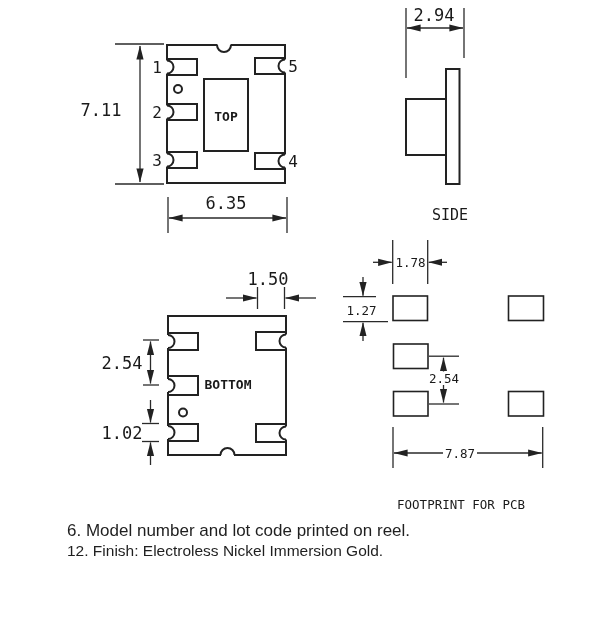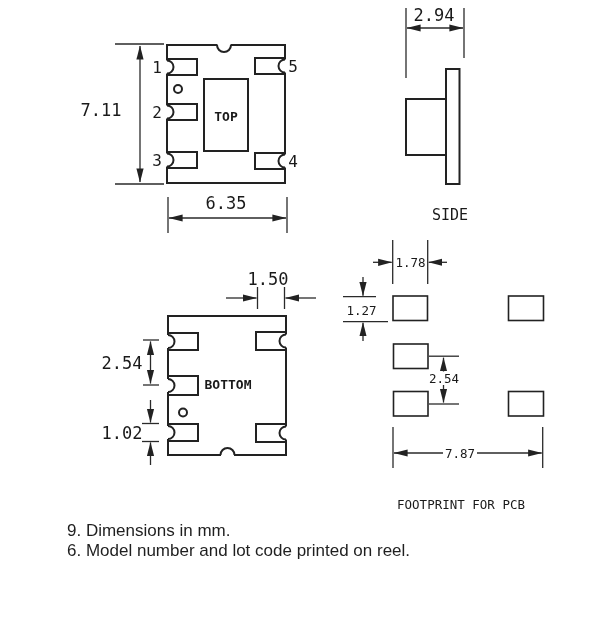--- a/index.html
+++ b/index.html
@@ -159,16 +159,16 @@
     <line class="dim" x1="393" y1="427" x2="393" y2="468"></line>
     <line class="dim" x1="542.7" y1="427" x2="542.7" y2="468"></line>
     <line class="dim" x1="394" y1="453" x2="541.7" y2="453" marker-start="url(#ah)" marker-end="url(#ah)"></line>
     <rect class="erase" x="443" y="446" width="34" height="13.5"></rect>
     <text class="t12" x="460" y="457.5">7.87</text>
     <text class="t12" x="461" y="508.5">FOOTPRINT FOR PCB</text>
   </g>
 </svg>
 
   <div class="notes">
-    <div class="n">9. Dimensions in mm.</div>
     <div class="n">6. Model number and lot code printed on reel.</div>
+    <div class="n small">12. Finish: Electroless Nickel Immersion Gold.</div>
   </div>
 </div>
 
 </body></html>

